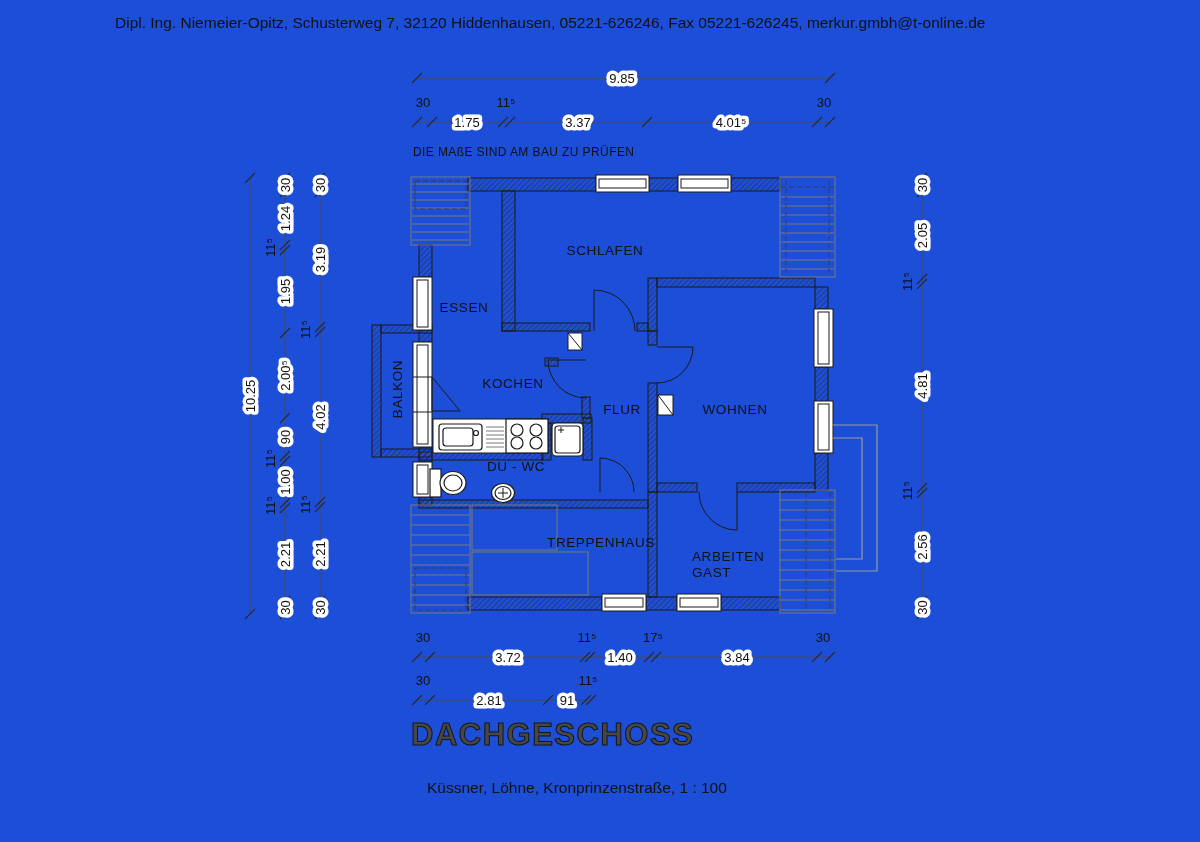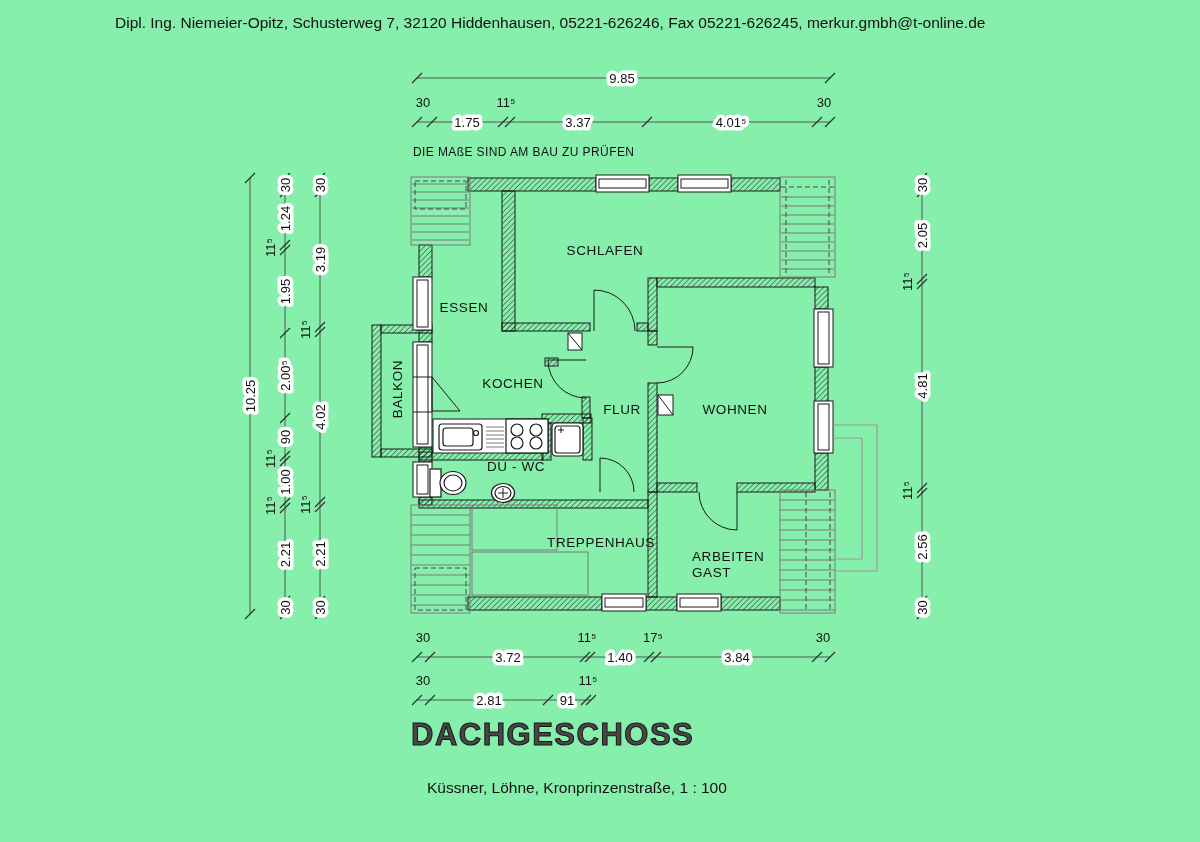--- a/index.html
+++ b/index.html
@@ -1,16 +1,16 @@
 <!DOCTYPE html>
 <html><head>
 <meta charset="utf-8">
 <style>
   html,body{margin:0;padding:0;background:#fff;}
-  .page{position:relative;width:1200px;height:842px;background:#86efac;overflow:hidden;}
+  .page{position:relative;width:1200px;height:842px;background:#1d4ed8;overflow:hidden;}
   svg{position:absolute;left:0;top:0;}
   svg text{font-family:"Liberation Sans","DejaVu Sans",sans-serif;fill:#111;}
   .hdr{font-size:15.5px;}
   .note{font-size:12px;letter-spacing:.4px;}
   .dim{font-size:13px;}
   .mask{paint-order:stroke;stroke:#fff;stroke-width:7px;stroke-linejoin:round;}
   .room{font-size:13.5px;letter-spacing:.6px;}
   .room2{font-size:13.5px;letter-spacing:.6px;}
   .title{font-size:31px;font-weight:bold;letter-spacing:1.5px;fill:#474747;stroke:#151515;stroke-width:1;}
   .caption{font-size:15.5px;}

